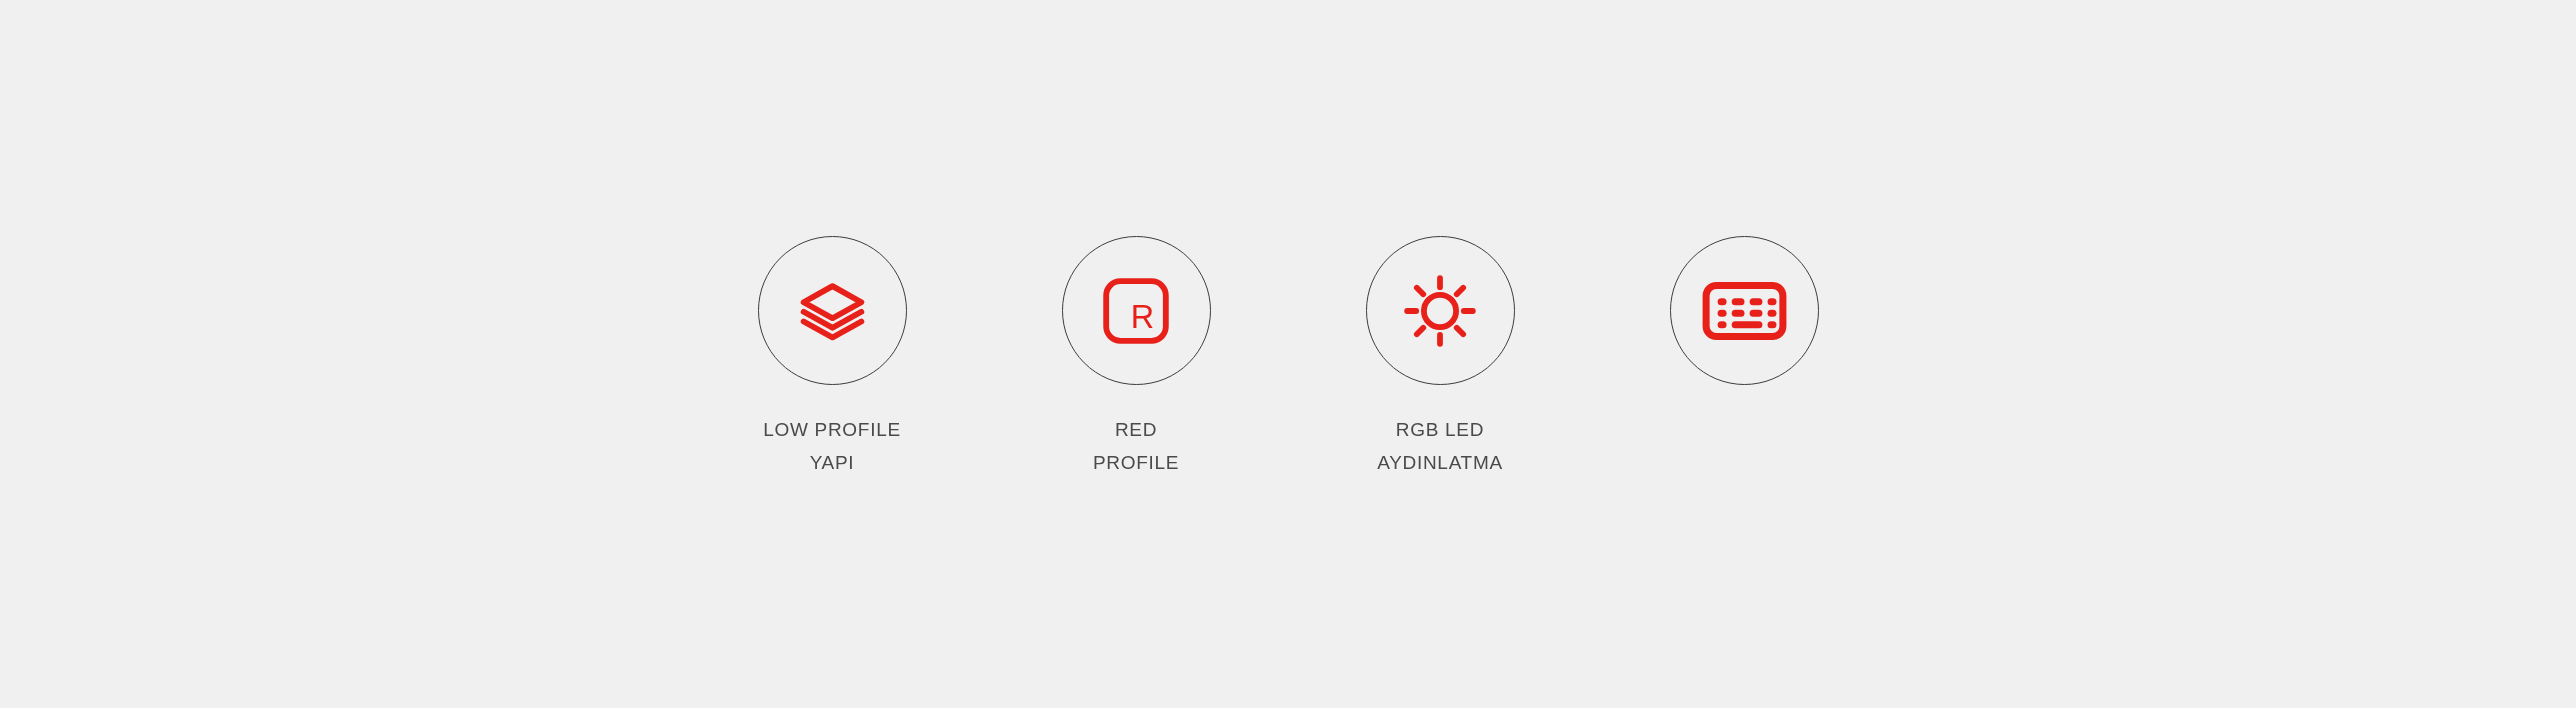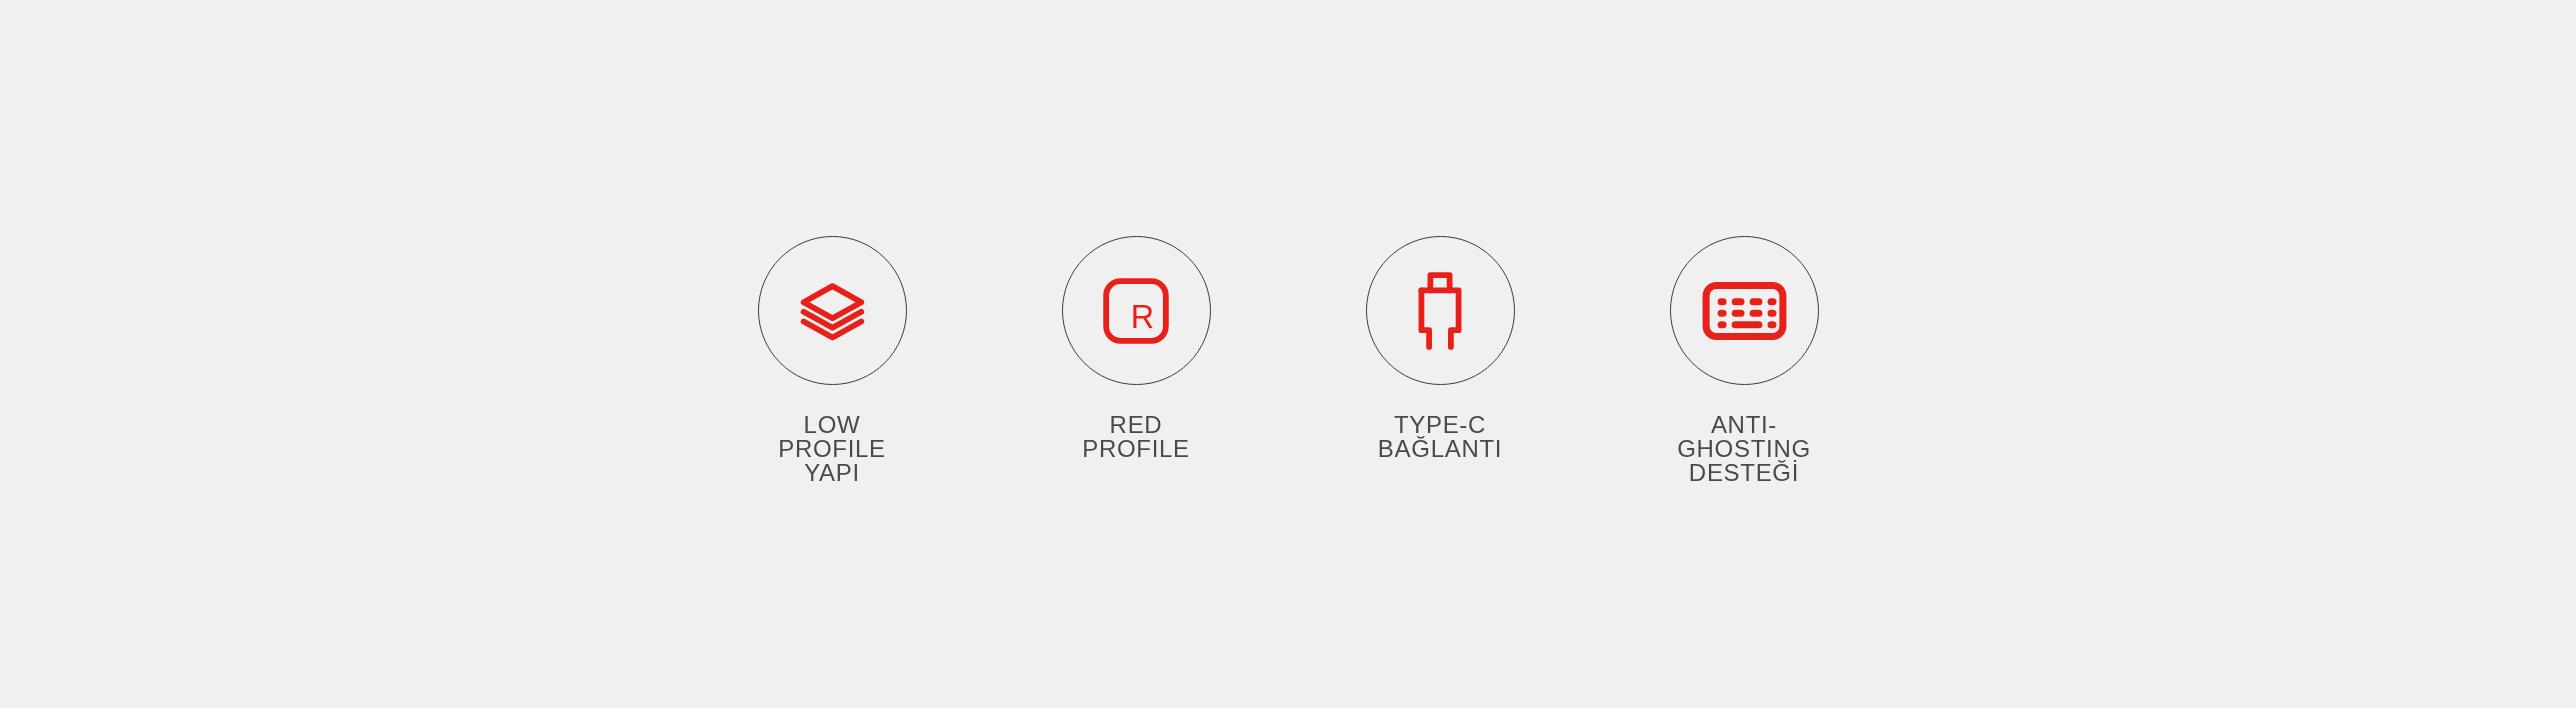--- a/index.html
+++ b/index.html
@@ -49,22 +49,22 @@
   }
 
   .icon-circle svg {
     display: block;
   }
 
   .feature-label {
     margin-top: 28px;
     text-align: center;
     color: #4a4a4a;
-    font-size: 24px;
-    line-height: 24px;
+    font-size: 19px;
+    line-height: 33px;
     letter-spacing: 0.7px;
     font-weight: 400;
     white-space: pre-line;
     font-family: "Liberation Sans", sans-serif;
   }
 </style>
 </head>
 <body>
 
 <div class="feature-strip">
@@ -89,34 +89,40 @@
         <svg width="70" height="70" viewBox="0 0 108 108" fill="none">
           <rect x="8" y="8" width="92" height="92" rx="22" ry="22" stroke="#e8201a" stroke-width="9"></rect>
           <text x="64" y="80" font-family="Liberation Sans, sans-serif" font-size="50" font-weight="400" fill="#e8201a" text-anchor="middle">R</text>
         </svg>
       </span>
     </div>
     <div class="feature-label">RED
 PROFILE</div>
   </div>
 
-
   <div class="feature-item">
     <div class="icon-circle">
       <span>
-        <svg width="50" height="80" viewBox="0 0 78 124" fill="none" stroke="#e8201a" stroke-width="9" stroke-linejoin="round" stroke-linecap="round">
-          <path d="M24 30 L24 6 L54 6 L54 30"></path>
-          <path d="M10 30 L68 30 L68 92 L56 92 L56 118"></path>
-          <path d="M10 30 L10 92 L22 92 L22 118"></path>
+        <svg width="76" height="76" viewBox="0 0 118 118" fill="none" stroke="#e8201a" stroke-width="9" stroke-linecap="round">
+          <circle cx="59" cy="59" r="25"></circle>
+          <line x1="59" y1="8" x2="59" y2="22"></line>
+          <line x1="59" y1="96" x2="59" y2="110"></line>
+          <line x1="8" y1="59" x2="22" y2="59"></line>
+          <line x1="96" y1="59" x2="110" y2="59"></line>
+          <line x1="23" y1="23" x2="33" y2="33"></line>
+          <line x1="85" y1="85" x2="95" y2="95"></line>
+          <line x1="95" y1="23" x2="85" y2="33"></line>
+          <line x1="33" y1="85" x2="23" y2="95"></line>
         </svg>
       </span>
     </div>
-    <div class="feature-label">TYPE-C
-BAĞLANTI</div>
+    <div class="feature-label">RGB LED
+AYDINLATMA</div>
   </div>
+
 
   <div class="feature-item">
     <div class="icon-circle">
       <span>
         <svg width="85" height="64" viewBox="0 0 132 100" fill="none">
           <rect x="6" y="10" width="120" height="80" rx="16" ry="16" stroke="#e8201a" stroke-width="11"></rect>
           <g fill="#e8201a">
             <rect x="24" y="30" width="14" height="11" rx="5.5"></rect>
             <rect x="46" y="30" width="20" height="11" rx="5.5"></rect>
             <rect x="74" y="30" width="20" height="11" rx="5.5"></rect>
@@ -125,18 +131,16 @@
             <rect x="46" y="48" width="20" height="11" rx="5.5"></rect>
             <rect x="74" y="48" width="20" height="11" rx="5.5"></rect>
             <rect x="102" y="48" width="14" height="11" rx="5.5"></rect>
             <rect x="24" y="66" width="14" height="11" rx="5.5"></rect>
             <rect x="46" y="66" width="48" height="11" rx="5.5"></rect>
             <rect x="102" y="66" width="14" height="11" rx="5.5"></rect>
           </g>
         </svg>
       </span>
     </div>
-    <div class="feature-label">ANTI-GHOSTING
-DESTEĞİ</div>
   </div>
 
 </div>
 
 
 </body></html>

